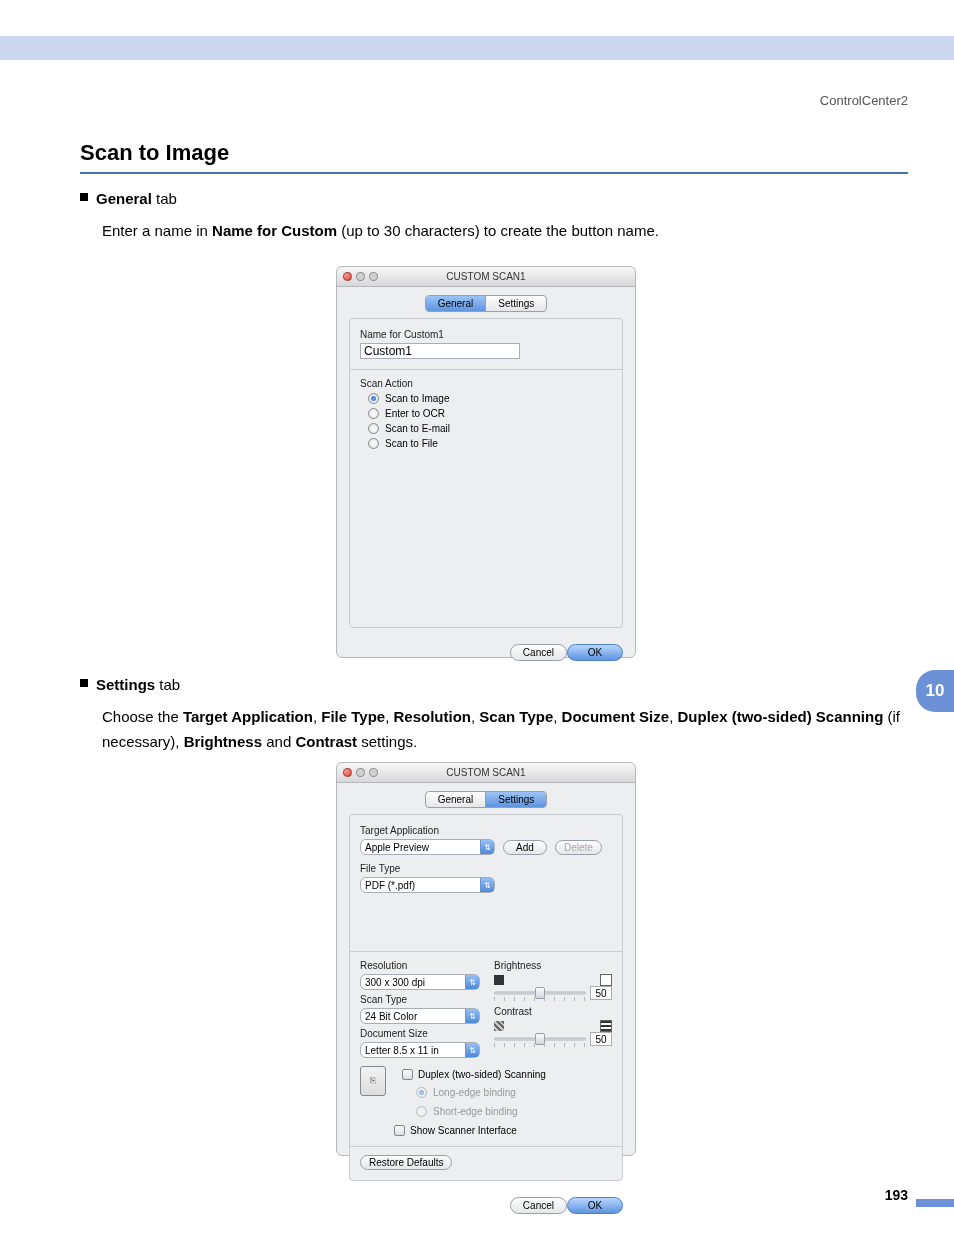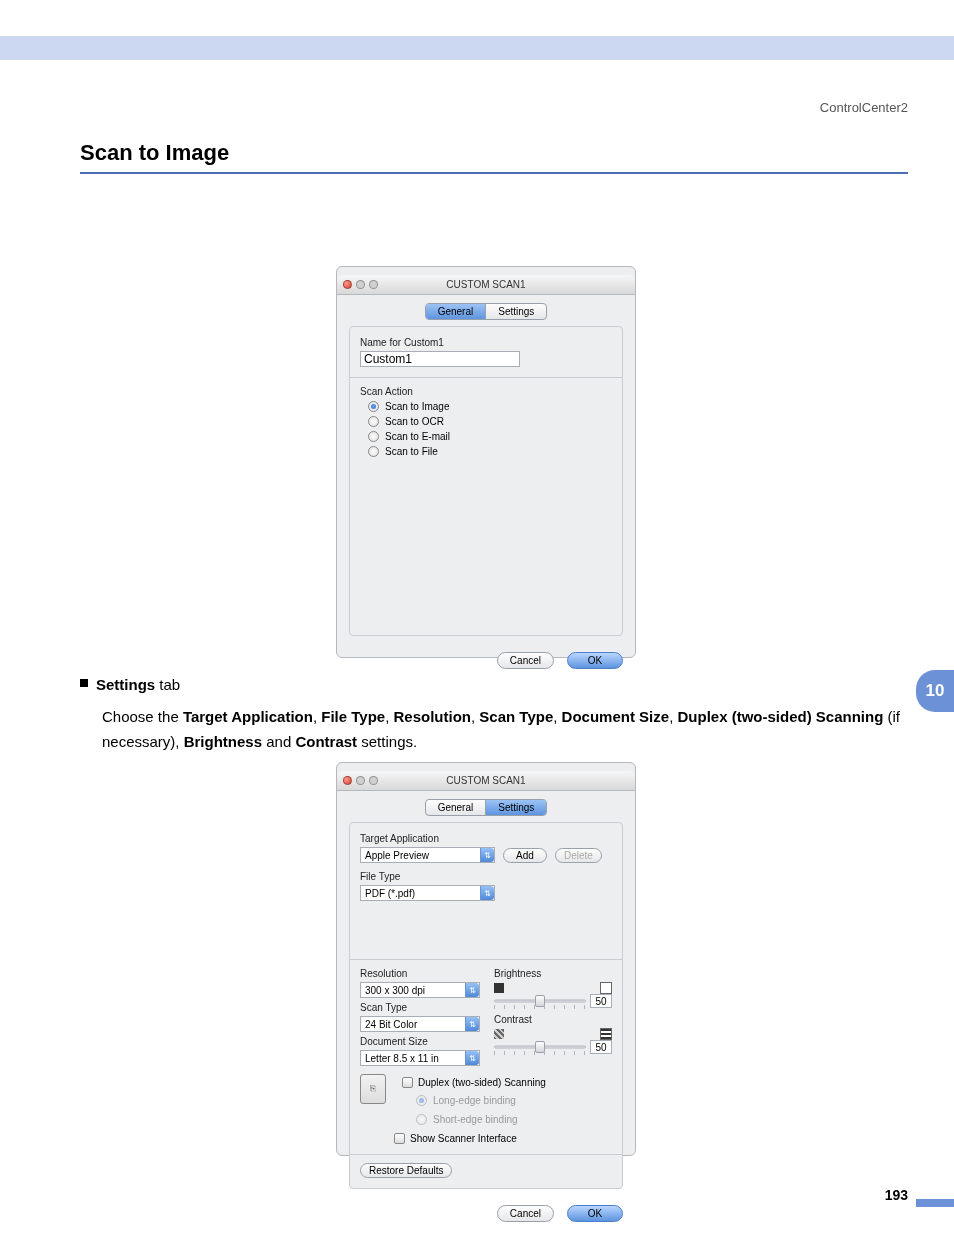--- a/index.html
+++ b/index.html
@@ -12,21 +12,21 @@
     color: #000;
   }
   .top-band {
     position: absolute;
     top: 36px; left: 0; right: 0;
     height: 24px;
     background: #ccd8f2;
   }
   .header-right {
     position: absolute;
-    top: 100px;
+    top: 93px;
     right: 46px;
     font-size: 13px;
     color: #555;
   }
   .heading {
     position: absolute;
     left: 80px;
     top: 140px;
     right: 46px;
   }
@@ -106,21 +106,20 @@
   }
   .titlebar {
     height: 20px;
     background: linear-gradient(#f7f7f7,#d8d8d8);
     border-bottom: 1px solid #b5b8bd;
     border-top-left-radius: 6px;
     border-top-right-radius: 6px;
     display: flex;
     align-items: center;
     position: relative;
-    margin-top: 8px;
   }
   .traffic { display: flex; gap: 4px; margin-left: 6px; }
   .tl { width: 9px; height: 9px; border-radius: 50%; border: 1px solid rgba(0,0,0,0.3); }
   .tl.red { background: radial-gradient(circle at 30% 30%, #ff9a8f, #d43c2c); }
   .tl.gray { background: #d0d0d0; }
   .titlebar .ttl {
     position: absolute; left: 0; right: 0; text-align: center;
     font-size: 10px; color: #333;
   }
 
@@ -171,21 +170,21 @@
     border: 1px solid #888; margin-right: 6px;
     background: radial-gradient(#fff,#ddd);
     display: inline-flex; align-items: center; justify-content: center;
   }
   .radio.checked::after {
     content: ""; width: 5px; height: 5px; border-radius: 50%;
     background: radial-gradient(#6aa7ff,#2b66c9);
   }
 
   .btnrow {
-    display: flex; justify-content: flex-end; gap: 13px;
+    display: flex; justify-content: flex-end; gap: 0;
     padding: 6px 12px 10px 12px;
   }
   .aquabtn {
     min-width: 56px;
     padding: 2px 12px;
     font-size: 10px;
     border: 1px solid #9aa0aa;
     border-radius: 10px;
     background: linear-gradient(#fdfdfd,#e6e7ea);
     text-align: center;
@@ -195,21 +194,21 @@
     border-color: #4d7fc9;
   }
   .aquabtn.small { min-width: 44px; padding: 1px 8px; border-radius: 9px; }
   .aquabtn.disabled { color: #aaa; }
 
   
   .selectfield {
     display: flex; align-items: center;
     width: 135px; height: 16px;
     border: 1px solid #a8adb6;
-    border-radius: 0;
+    border-radius: 6px;
     background: #fff;
     font-size: 10px;
     position: relative;
   }
   .selectfield .val { padding: 0 4px; flex: 1; white-space: nowrap; overflow: hidden; }
   .selectfield .arrow {
     width: 14px; height: 100%;
     background: linear-gradient(#96c1f6,#4f88d9);
     border-left: 1px solid #6a94cf;
     display: flex; align-items: center; justify-content: center;
@@ -274,20 +273,29 @@
 <div class="top-band"></div>
 
 <div class="header-right">ControlCenter2</div>
 
 <div class="heading">
   <h2>Scan to Image</h2>
   <div class="heading-rule"></div>
 </div>
 
 <div class="body-text" style="top:186px;">
+  <div class="bullet-row">
+    <div class="bullet-sq"></div>
+    <div>
+      <span class="b">General</span><span> tab</span>
+    </div>
+  </div>
+  <div class="indent" style="margin-top:6px;">
+    <span>Enter a name in </span><span class="b">Name for Custom</span><span> (up to 30 characters) to create the button name.</span>
+  </div>
 </div>
 
 <div class="dialog" style="top:266px; height:392px;">
   <div class="titlebar">
     <div class="traffic">
       <div class="tl red"></div>
       <div class="tl gray"></div>
       <div class="tl gray"></div>
     </div>
     <div class="ttl">CUSTOM SCAN1</div>
@@ -302,21 +310,21 @@
     <span class="label">Name for Custom1</span>
     <input class="txtfield" value="Custom1" style="">
     <div class="divider"></div>
     <span class="label">Scan Action</span>
     <div class="radio-row">
       <span class="radio checked"></span>
       <span>Scan to Image</span>
     </div>
     <div class="radio-row">
       <span class="radio"></span>
-      <span>Scan to OCR</span>
+      <span>Enter to OCR</span>
     </div>
     <div class="radio-row">
       <span class="radio"></span>
       <span>Scan to E-mail</span>
     </div>
     <div class="radio-row">
       <span class="radio"></span>
       <span>Scan to File</span>
     </div>
   </div>

